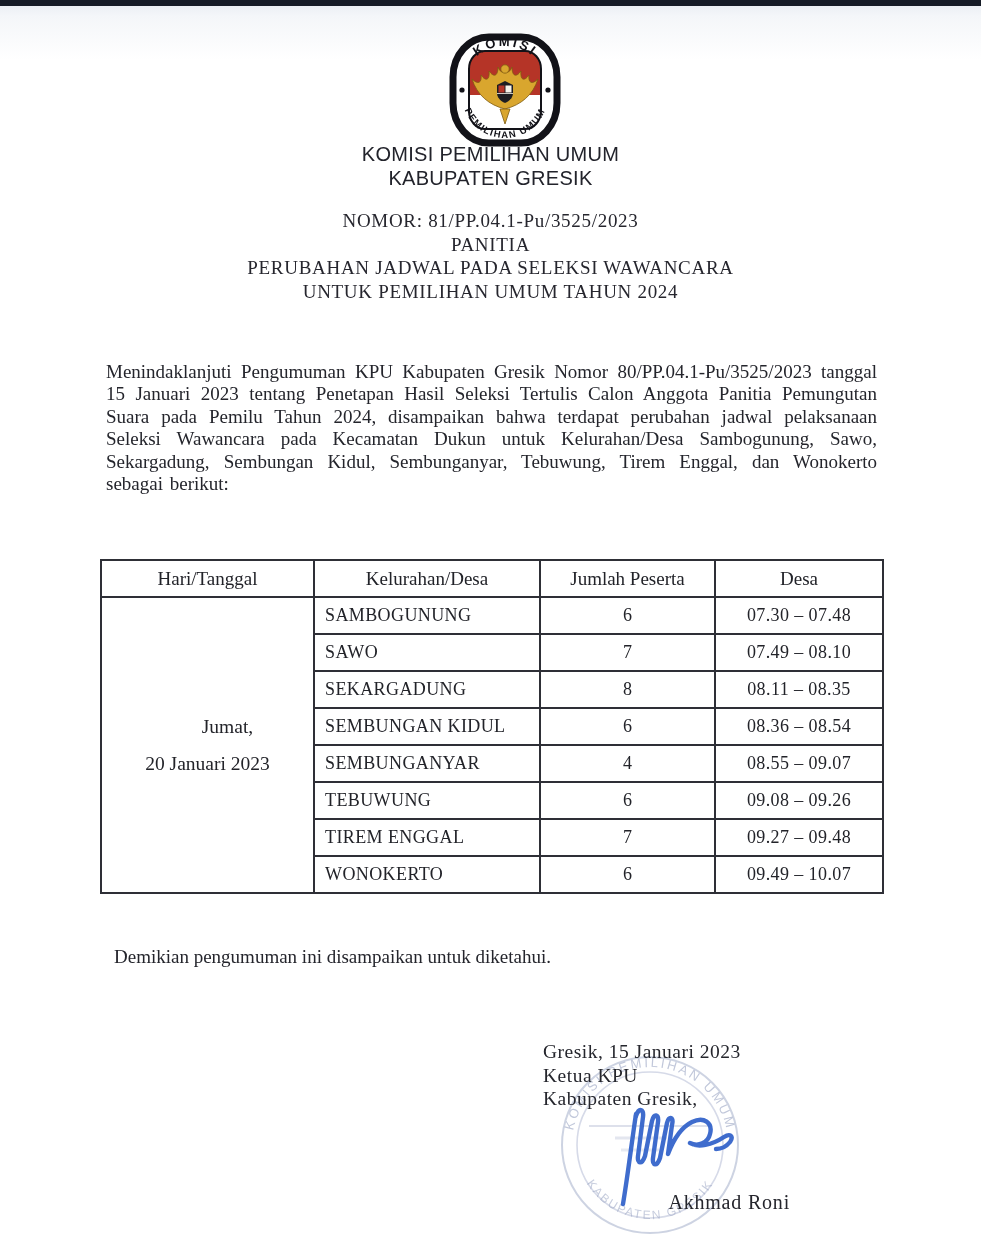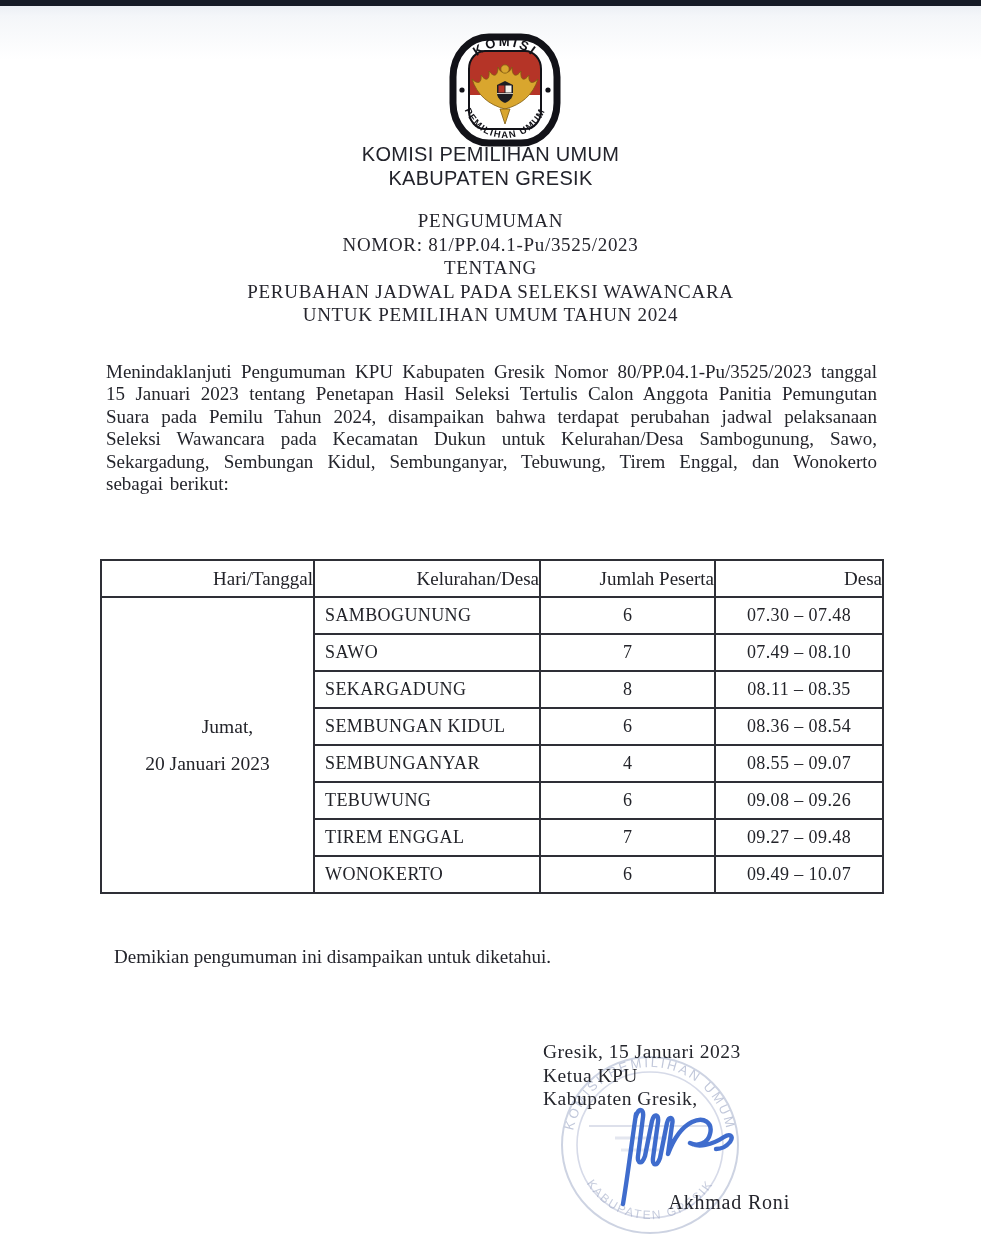--- a/index.html
+++ b/index.html
@@ -13,21 +13,21 @@
   .org-header{position:absolute;top:142px;left:0;width:981px;text-align:center;
     font-family:"Liberation Sans","DejaVu Sans",sans-serif;font-size:20px;line-height:24px;
     color:#22232b;letter-spacing:0.3px;}
   .title-block{position:absolute;top:209px;left:0;width:981px;text-align:center;
     font-size:19px;line-height:23.5px;letter-spacing:0.7px;color:#26262e;}
   .paragraph{position:absolute;top:361px;left:106px;width:771px;margin:0;
     font-size:19px;line-height:22.4px;text-align:justify;color:#24252c;word-spacing:2px;}
   .doc-table{position:absolute;top:559px;left:100px;width:782px;border-collapse:collapse;
     table-layout:fixed;font-size:18px;color:#222329;}
   .doc-table th,.doc-table td{border:2px solid #2e2f36;height:35px;padding:0;}
-  .doc-table th{font-weight:normal;font-size:19px;text-align:right;}
+  .doc-table th{font-weight:normal;font-size:19px;text-align:center;}
   td.village{text-align:left;padding-left:10px;letter-spacing:0.4px;}
   td.count{text-align:center;}
   td.time{text-align:center;letter-spacing:0.4px;}
   td.day-cell{text-align:center;vertical-align:middle;font-size:19.5px;}
   .day-line1{margin-bottom:15px;padding-left:40px;}
   .closing{position:absolute;top:938px;left:106px;margin:8px;font-size:19px;color:#24252c;}
   .stamp{position:absolute;left:555px;top:1050px;width:190px;height:190px;z-index:1;}
   .sig-block{position:absolute;top:1040px;left:543px;width:300px;
     font-size:19.5px;line-height:23.5px;letter-spacing:0.5px;color:#25262d;z-index:2;}
   .signature-ink{position:absolute;left:612px;top:1098px;width:130px;height:112px;z-index:5;}
@@ -73,23 +73,22 @@
       <textPath href="#logo-arc-bottom" startOffset="50%" text-anchor="middle">PEMILIHAN UMUM</textPath>
     </text>
   </svg>
 
   <div class="org-header">
     <div>KOMISI PEMILIHAN UMUM</div>
     <div>KABUPATEN GRESIK</div>
   </div>
 
   <div class="title-block">
-    <div>PENGUMUMAN</div>
     <div>NOMOR: 81/PP.04.1-Pu/3525/2023</div>
-    <div>TENTANG</div>
+    <div>PANITIA</div>
     <div>PERUBAHAN JADWAL PADA SELEKSI WAWANCARA</div>
     <div>UNTUK PEMILIHAN UMUM TAHUN 2024</div>
   </div>
 
   <p class="paragraph">Menindaklanjuti Pengumuman KPU Kabupaten Gresik Nomor 80/PP.04.1-Pu/3525/2023 tanggal 15 Januari 2023 tentang Penetapan Hasil Seleksi Tertulis Calon Anggota Panitia Pemungutan Suara pada Pemilu Tahun 2024, disampaikan bahwa terdapat perubahan jadwal pelaksanaan Seleksi Wawancara pada Kecamatan Dukun untuk Kelurahan/Desa Sambogunung, Sawo, Sekargadung, Sembungan Kidul, Sembunganyar, Tebuwung, Tirem Enggal, dan Wonokerto sebagai berikut:</p>
 
   <table class="doc-table">
     <colgroup>
         <col style="width:213px">
         <col style="width:226px">

